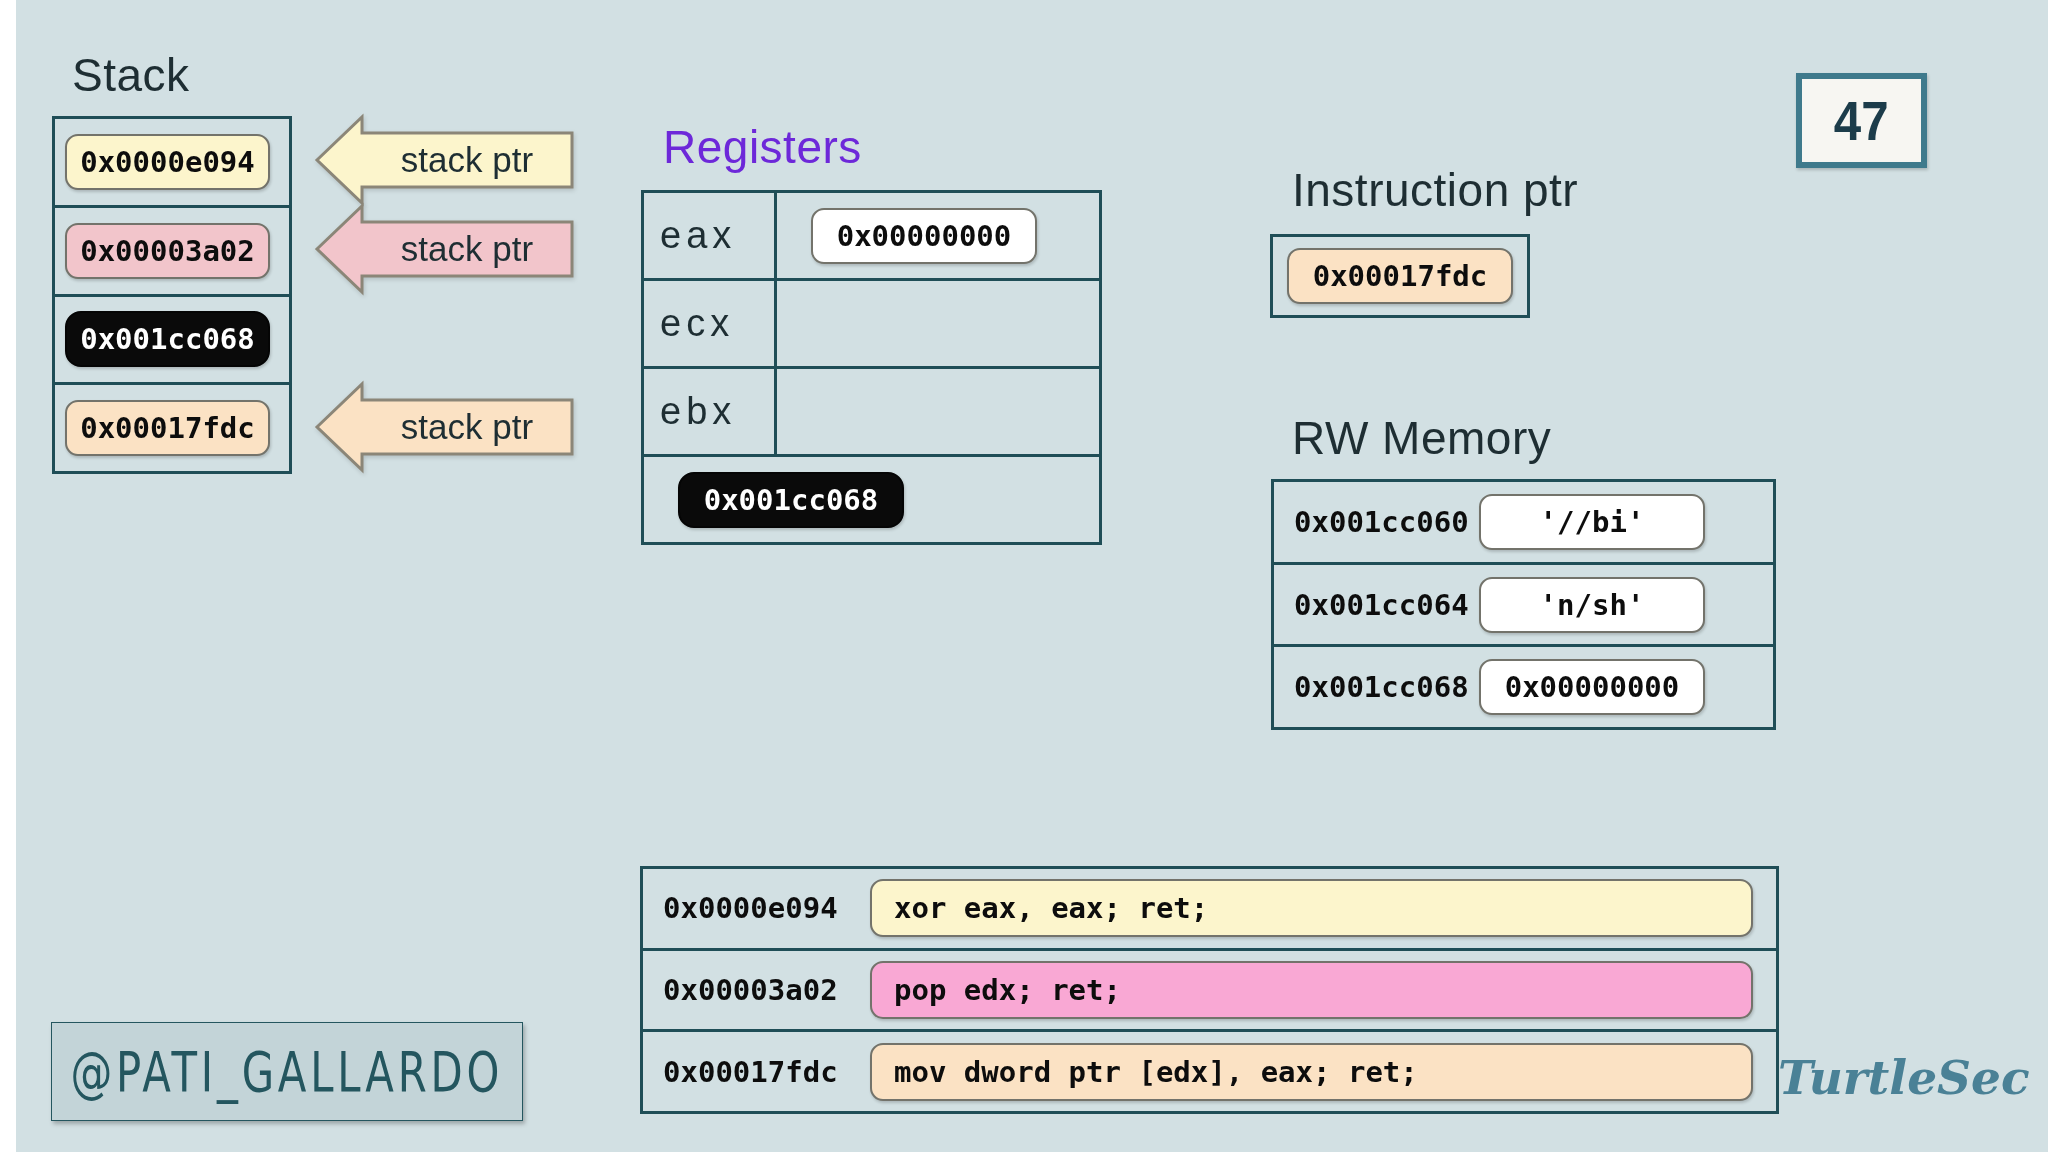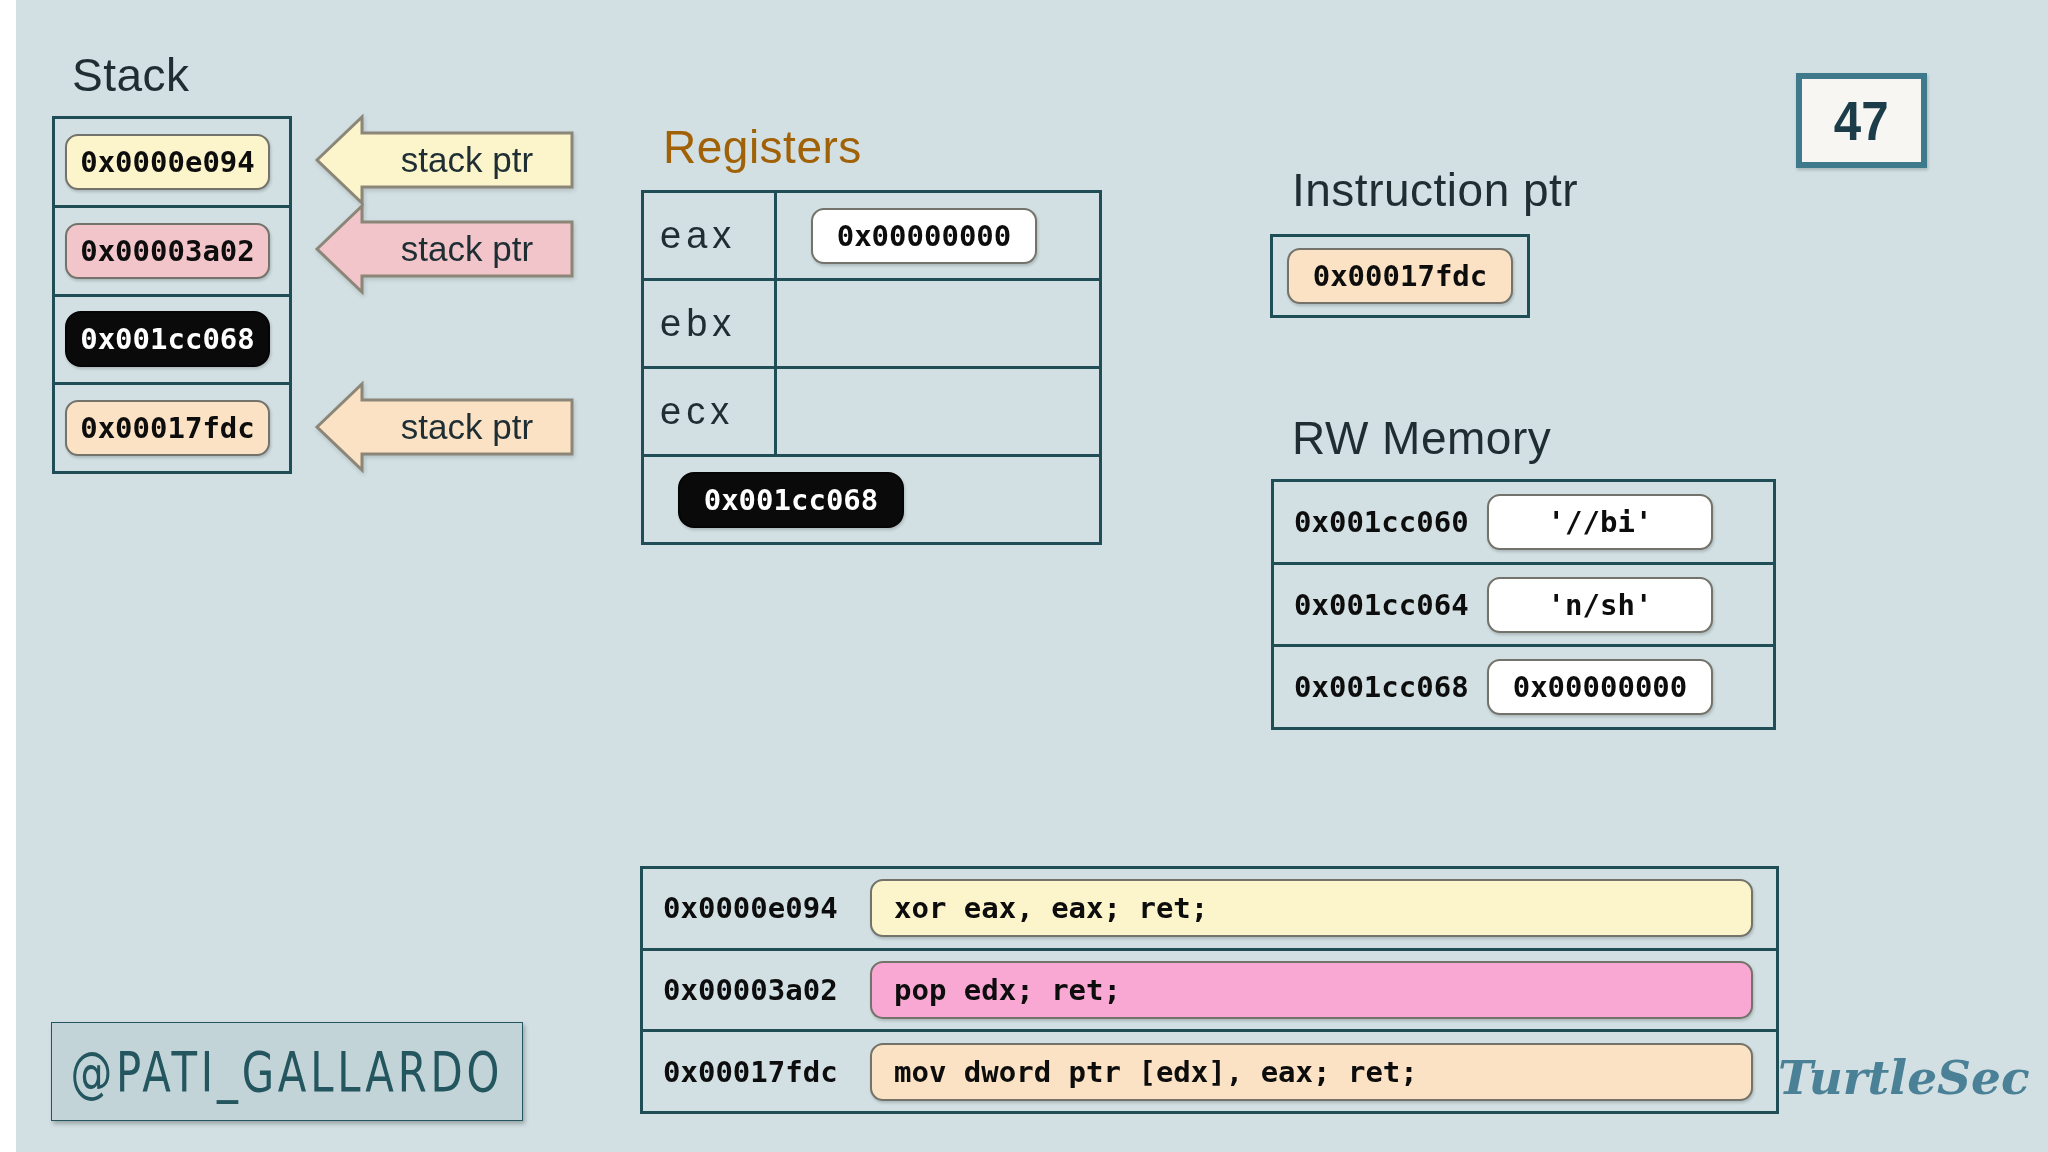--- a/index.html
+++ b/index.html
@@ -79,21 +79,21 @@
   .ipbox{justify-content:center;}
   .ipbox .chip{width:226px;margin-left:14px;}
   
   .addr{
     font-family:"DejaVu Sans Mono",monospace;
     font-weight:bold;
     font-size:29px;
     margin-left:20px;
     white-space:nowrap;
   }
-  .rw .chip{position:absolute;right:60px;width:226px;}
+  .rw .chip{position:absolute;right:68px;width:226px;}
   .rx .chip{
     position:absolute;left:227px;width:883px;height:58px;
     justify-content:flex-start;padding-left:22px;
   }
   
   .badge{
     position:absolute;left:1780px;top:73px;width:131px;height:95px;
     border:6px solid #3f7a8c;
     display:flex;align-items:center;justify-content:center;
     box-sizing:border-box;
@@ -164,35 +164,35 @@
     <div class="arrow-label" style="color: rgb(30, 46, 51);">stack ptr</div>
   </div>
 
   <div class="arrow" style="top:377px;">
     <svg width="261" height="100" viewBox="0 0 261 100">
       <polygon points="3,50 48,7 48,23 258,23 258,77 48,77 48,93" stroke-width="3" stroke-linejoin="miter" fill="#fbe2c4" stroke="#8b8678"></polygon>
     </svg>
     <div class="arrow-label" style="color: rgb(30, 46, 51);">stack ptr</div>
   </div>
 
-  <div class="sec-title" style="left: 647px; top: 120px; color: #a16207;">Registers</div>
+  <div class="sec-title" style="left: 647px; top: 120px; color: #6d28d9;">Registers</div>
 
   <div class="frame reg" style="left:625px;top:190px;width:461px;height:355px;">
     <div class="row">
       <div class="reg-name" style="color: rgb(30, 46, 51);">eax</div>
       <div class="reg-val">
         <div class="chip" style="background: rgb(255, 255, 255);">0x00000000</div>
       </div>
     </div>
     <div class="row">
+      <div class="reg-name" style="color: rgb(30, 46, 51);">ecx</div>
+      <div class="reg-val"></div>
+    </div>
+    <div class="row">
       <div class="reg-name" style="color: rgb(30, 46, 51);">ebx</div>
-      <div class="reg-val"></div>
-    </div>
-    <div class="row">
-      <div class="reg-name" style="color: rgb(30, 46, 51);">ecx</div>
       <div class="reg-val"></div>
     </div>
     <div class="row">
       <div class="reg-val">
         <div class="chip dark" style="background: rgb(10, 10, 10);">0x001cc068</div>
       </div>
     </div>
   </div>
 
   <div class="sec-title" style="left: 1276px; top: 163px; color: rgb(30, 46, 51);">Instruction ptr</div>

